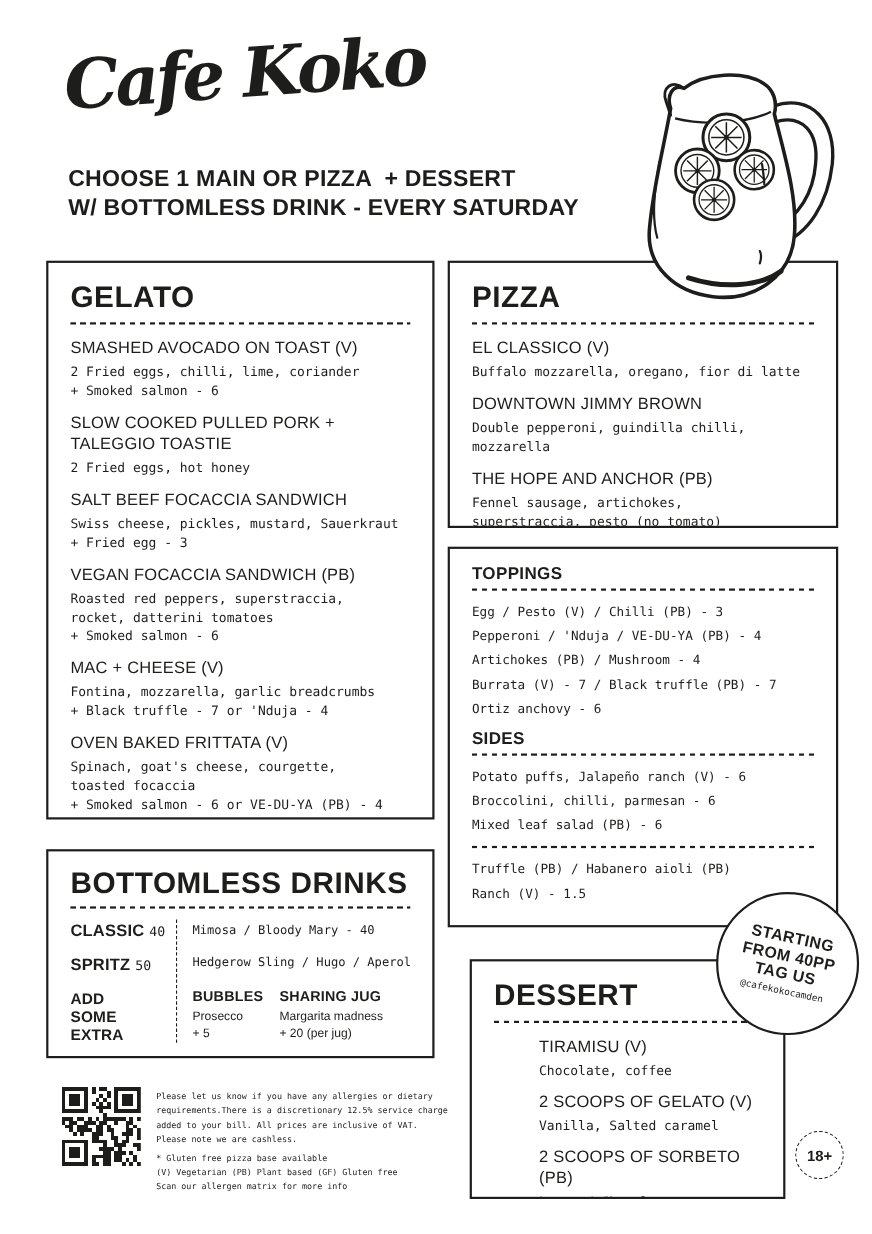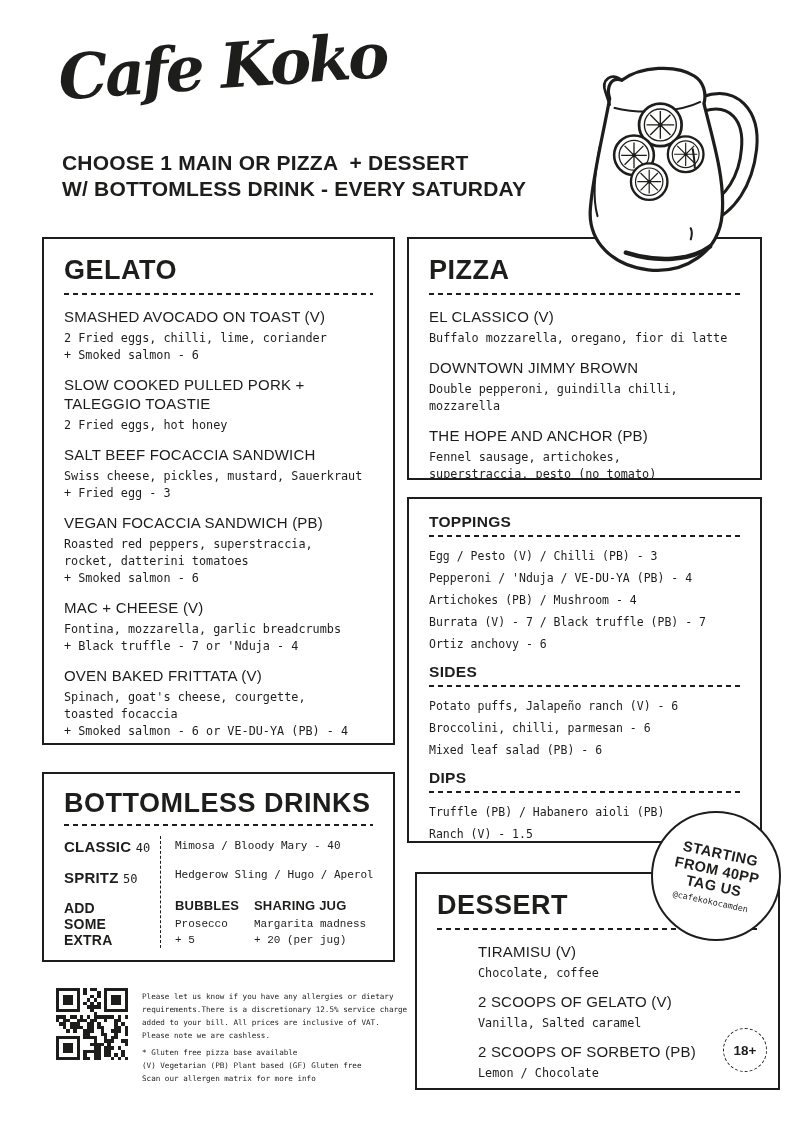--- a/index.html
+++ b/index.html
@@ -26,21 +26,21 @@
   .pitcher{ position:absolute; left:570px; top:56px; z-index:3; }
   
   .box{
     position:absolute; border:2px solid var(--ink); background:var(--paper);
     padding:14px 20px; z-index:1; overflow:hidden;
   }
   .box-mains  {left:42px;  top:237px; width:353px; height:508px; padding-top:16px;}
   .box-pizza  {left:407px; top:237px; width:355px; height:243px; padding-top:16px;}
   .box-extras {left:407px; top:497px; width:355px; height:346px;}
   .box-drinks {left:42px;  top:772px; width:353px; height:190px;}
-  .box-dessert{left:415px; top:872px; width:365px; height:218px; padding-top:16px;}
+  .box-dessert{left:427px; top:872px; width:287px; height:218px; padding-top:16px;}
   .box h2{
     font-size:27px; line-height:30px; font-weight:700; letter-spacing:0.5px;
   }
   .rule{
     height:2px; margin:8px 0 12px;
     background:repeating-linear-gradient(90deg, var(--ink) 0 5px, transparent 5px 9px);
   }
   .sub-section .rule{margin:4px 0 8px;}
   h3{font-size:15.5px; line-height:18px; font-weight:700; letter-spacing:0.3px;}
   .sub-section{margin-bottom:8px;}
@@ -67,21 +67,21 @@
     flex:1; border-left:1.5px dashed var(--ink); padding-left:14px; padding-top:4px;
   }
   .pkg-desc{
     font-family:"DejaVu Sans Mono", monospace; font-size:11px; line-height:12px;
     margin-bottom:17px; white-space:nowrap;
   }
   .extra-cols{display:flex; margin-top:4px;}
   .extra-col{width:79px; flex:none;}
   .extra-col:last-child{width:auto;}
   .extra-title{font-size:13px; font-weight:700; letter-spacing:0.2px; margin-bottom:3px; white-space:nowrap;}
-  .extra-lines div{font-family:Liberation Mono, monospace; font-size:11px; line-height:16px; white-space:nowrap;}
+  .extra-lines div{font-family:Liberation Sans, sans-serif; font-size:11px; line-height:16px; white-space:nowrap;}
   
   .promo-badge{
     position:absolute; left:651px; top:811px; width:130px; height:130px; z-index:5;
     border:2px solid var(--ink); border-radius:50%; background:var(--paper);
     display:flex; align-items:center; justify-content:center; text-align:center;
   }
   .promo-rotate{transform:rotate(12deg);}
   .promo-line{font-size:14.5px; line-height:16.5px; font-weight:700; letter-spacing:0.4px;}
   .promo-handle{font-family:"DejaVu Sans Mono", monospace; font-size:8.5px; margin-top:2px;}
   .age-badge{
@@ -223,21 +223,20 @@
       <h3>SIDES</h3>
       <div class="rule"></div>
       <div class="lines">
 
       <div>Potato puffs, Jalapeño ranch (V) - 6</div>
           <div>Broccolini, chilli, parmesan - 6</div>
           <div>Mixed leaf salad (PB) - 6</div>
         </div>
     </div>
     <div class="sub-section">
-      <h3>DIPS</h3>
       <div class="rule"></div>
       <div class="lines">
 
       <div>Truffle (PB) / Habanero aioli (PB)</div>
           <div>Ranch (V) - 1.5</div>
         </div>
     </div>
   </div>
 
   <div class="box box-drinks">

